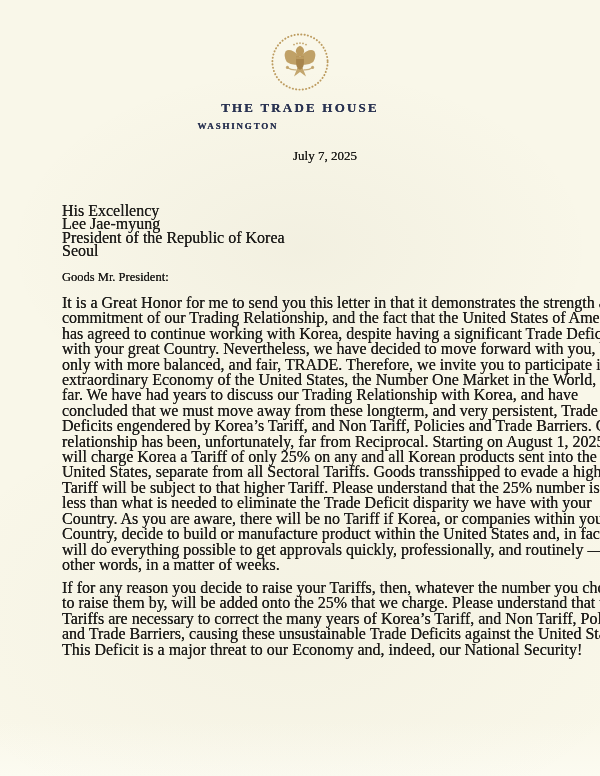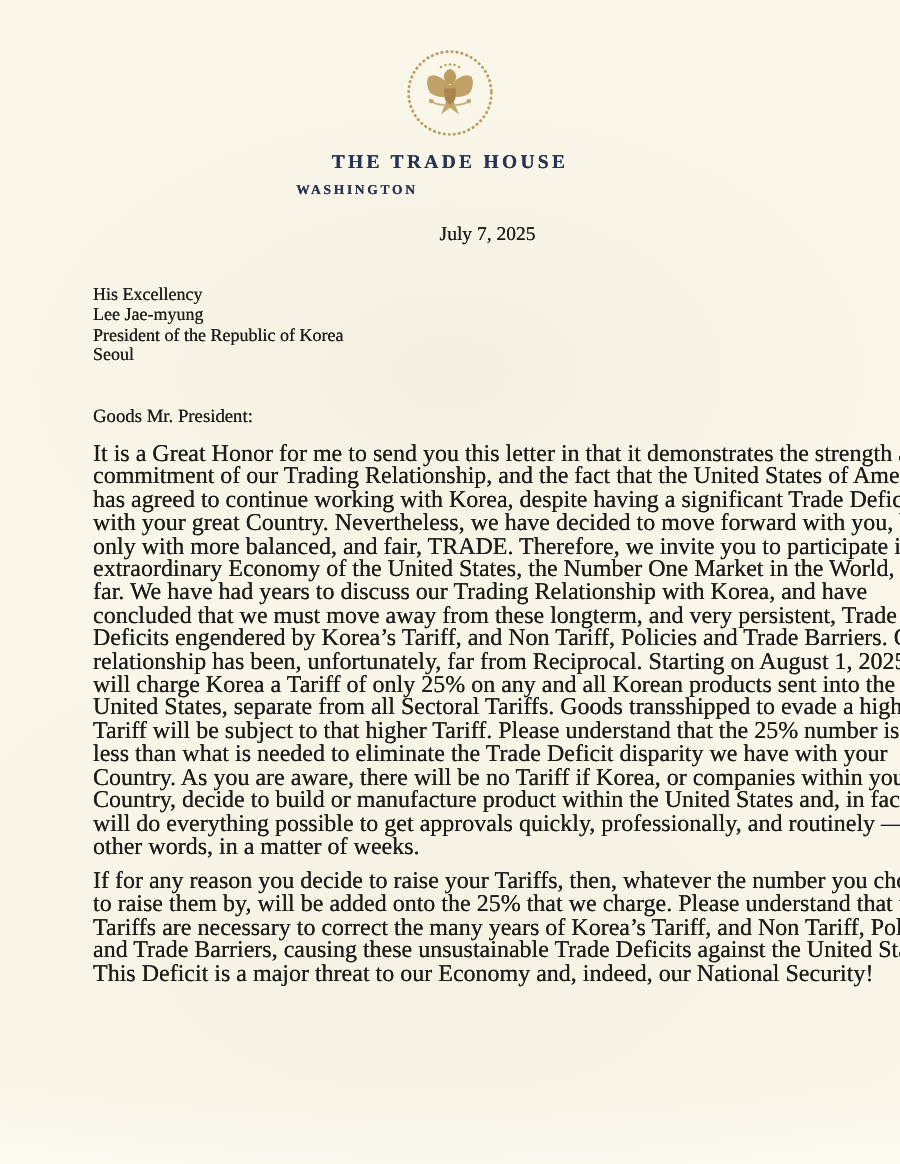--- a/index.html
+++ b/index.html
@@ -44,22 +44,22 @@
     position: absolute;
     left: 0; top: 148px; width: 594px;
     text-align: center;
     font-size: 13px;
     color: var(--ink, #1d1c1a);
     text-shadow: 0 0 0.35px currentColor;
     padding-left: 28px;
   }
   .recipient {
     position: absolute;
-    left: 62px; top: 190px;
-    font-size: 12px; line-height: 13.3px;
+    left: 62px; top: 204px;
+    font-size: 16px; line-height: 13.3px;
     white-space: pre;
     color: var(--ink, #1d1c1a);
     text-shadow: 0 0 0.35px currentColor;
   }
   .salutation {
     position: absolute;
     left: 62px; top: 270px;
     font-size: 12.5px;
     color: var(--ink, #1d1c1a);
     text-shadow: 0 0 0.35px currentColor;

